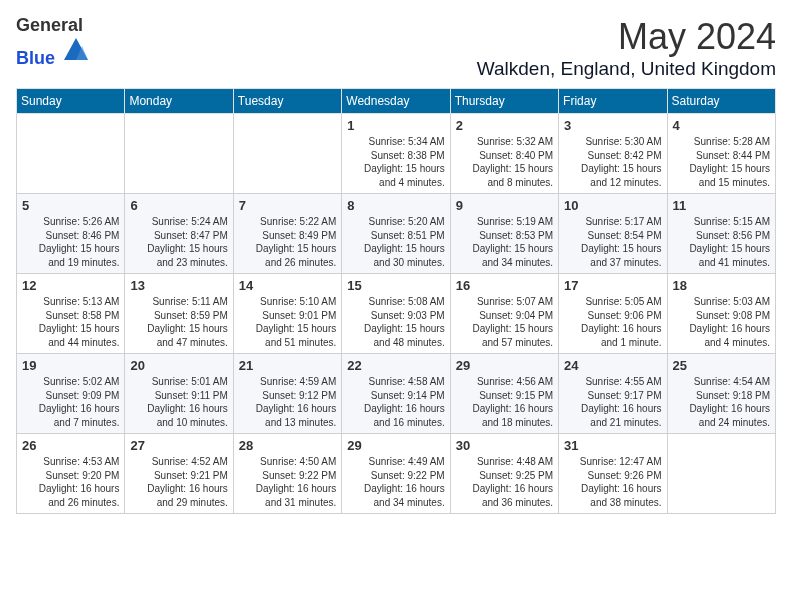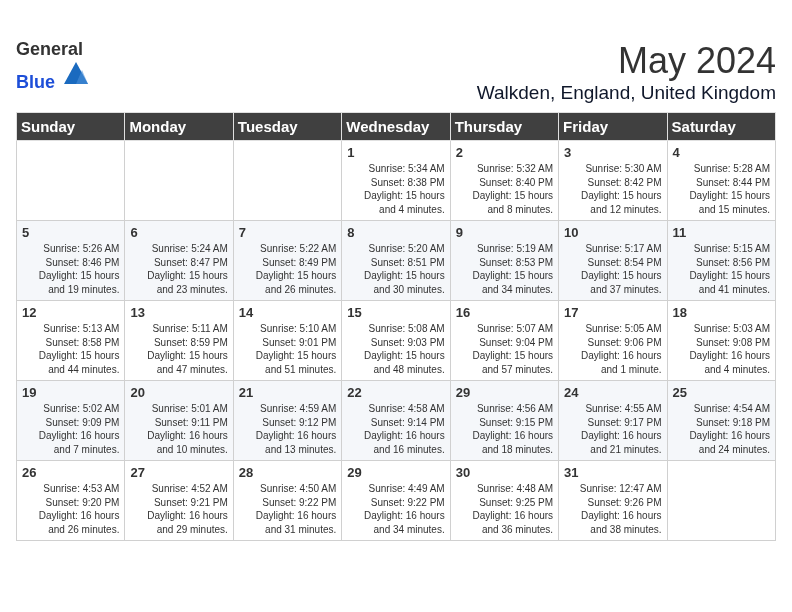--- a/index.html
+++ b/index.html
@@ -8,21 +8,20 @@
       background: #fff;
       width: 792px;
       min-height: 612px;
       padding: 16px;
     }
     .header {
       display: flex;
       justify-content: space-between;
       align-items: flex-start;
       margin-bottom: 8px;
-      margin-top: 24px;
     }
     .logo {
       display: flex;
       align-items: center;
     }
     .logo-text {
       font-size: 18px;
       font-weight: bold;
       line-height: 1.1;
     }
@@ -44,24 +43,24 @@
     .location {
       font-size: 19px;
       color: #0f172a;
     }
     table {
       width: 100%;
       border-collapse: collapse;
       table-layout: fixed;
     }
     thead tr th {
-      background-color: #404040;
+      background-color: #0369a1;
       color: #fff;
-      font-size: 15px;
-      font-weight: bold;
+      font-size: 12px;
+      font-weight: normal;
       padding: 5px 4px;
       text-align: left;
       border: 1px solid #e0e0e0;
     }
     tbody tr td {
       border: 1px solid #d0d0d0;
       vertical-align: top;
       padding: 4px 5px;
       font-size: 10px;
       color: #333;

